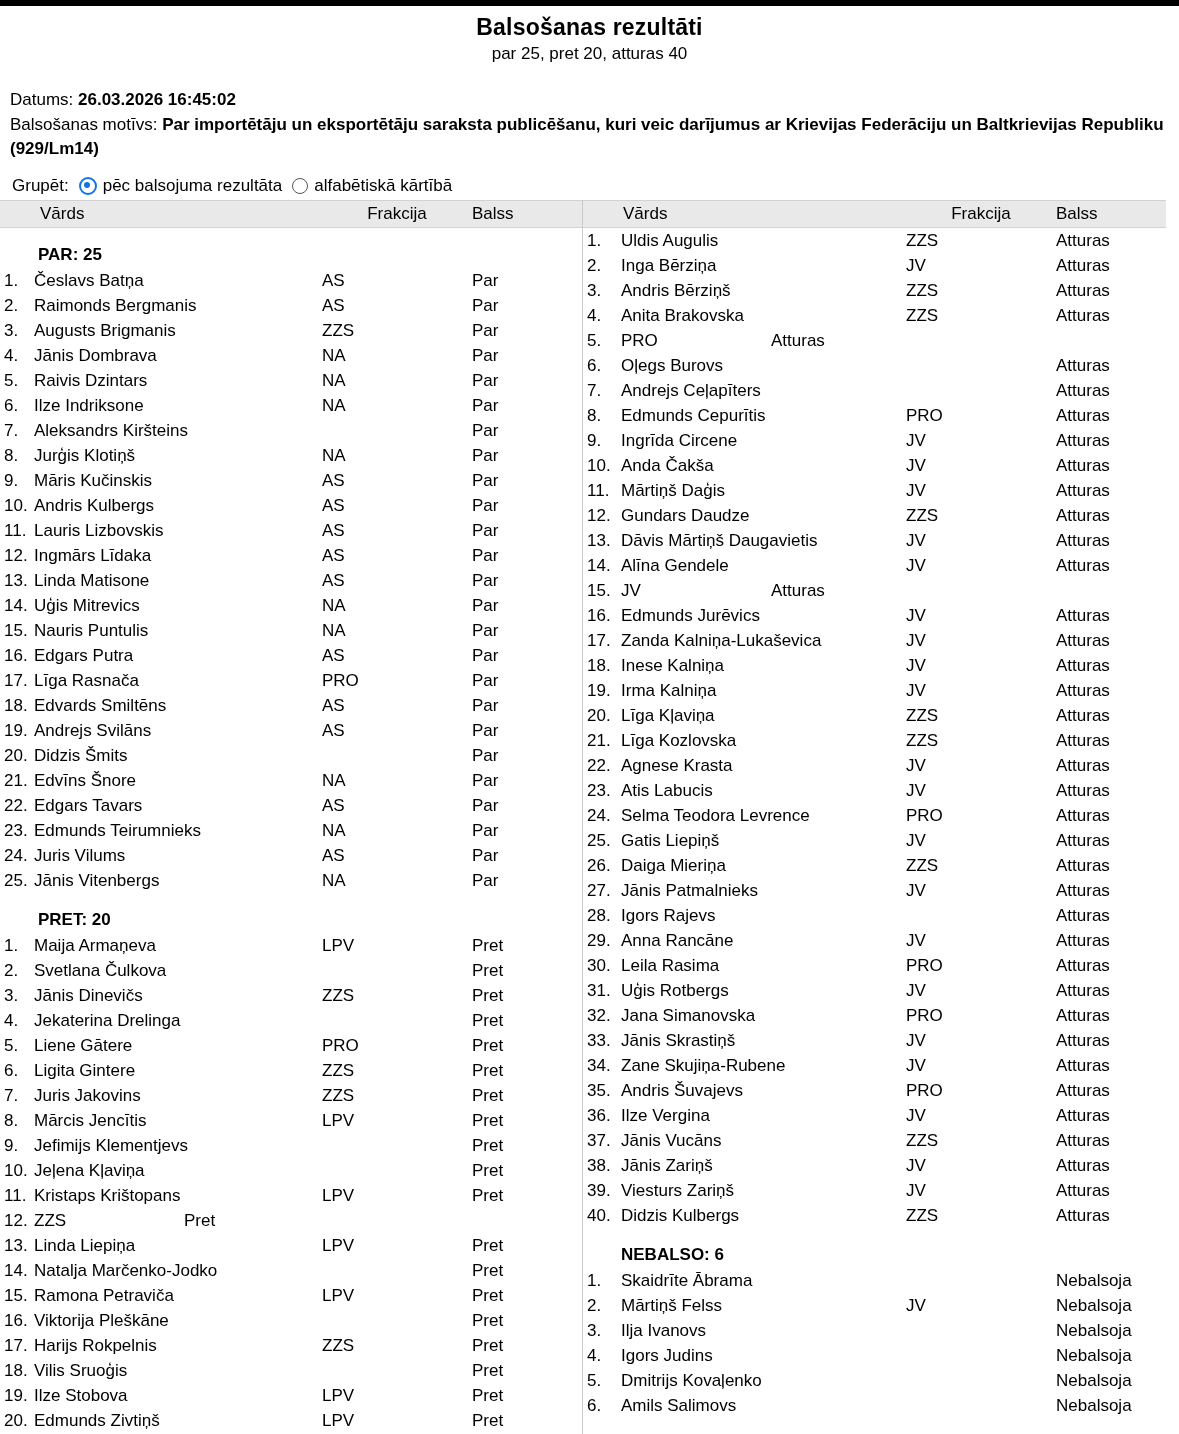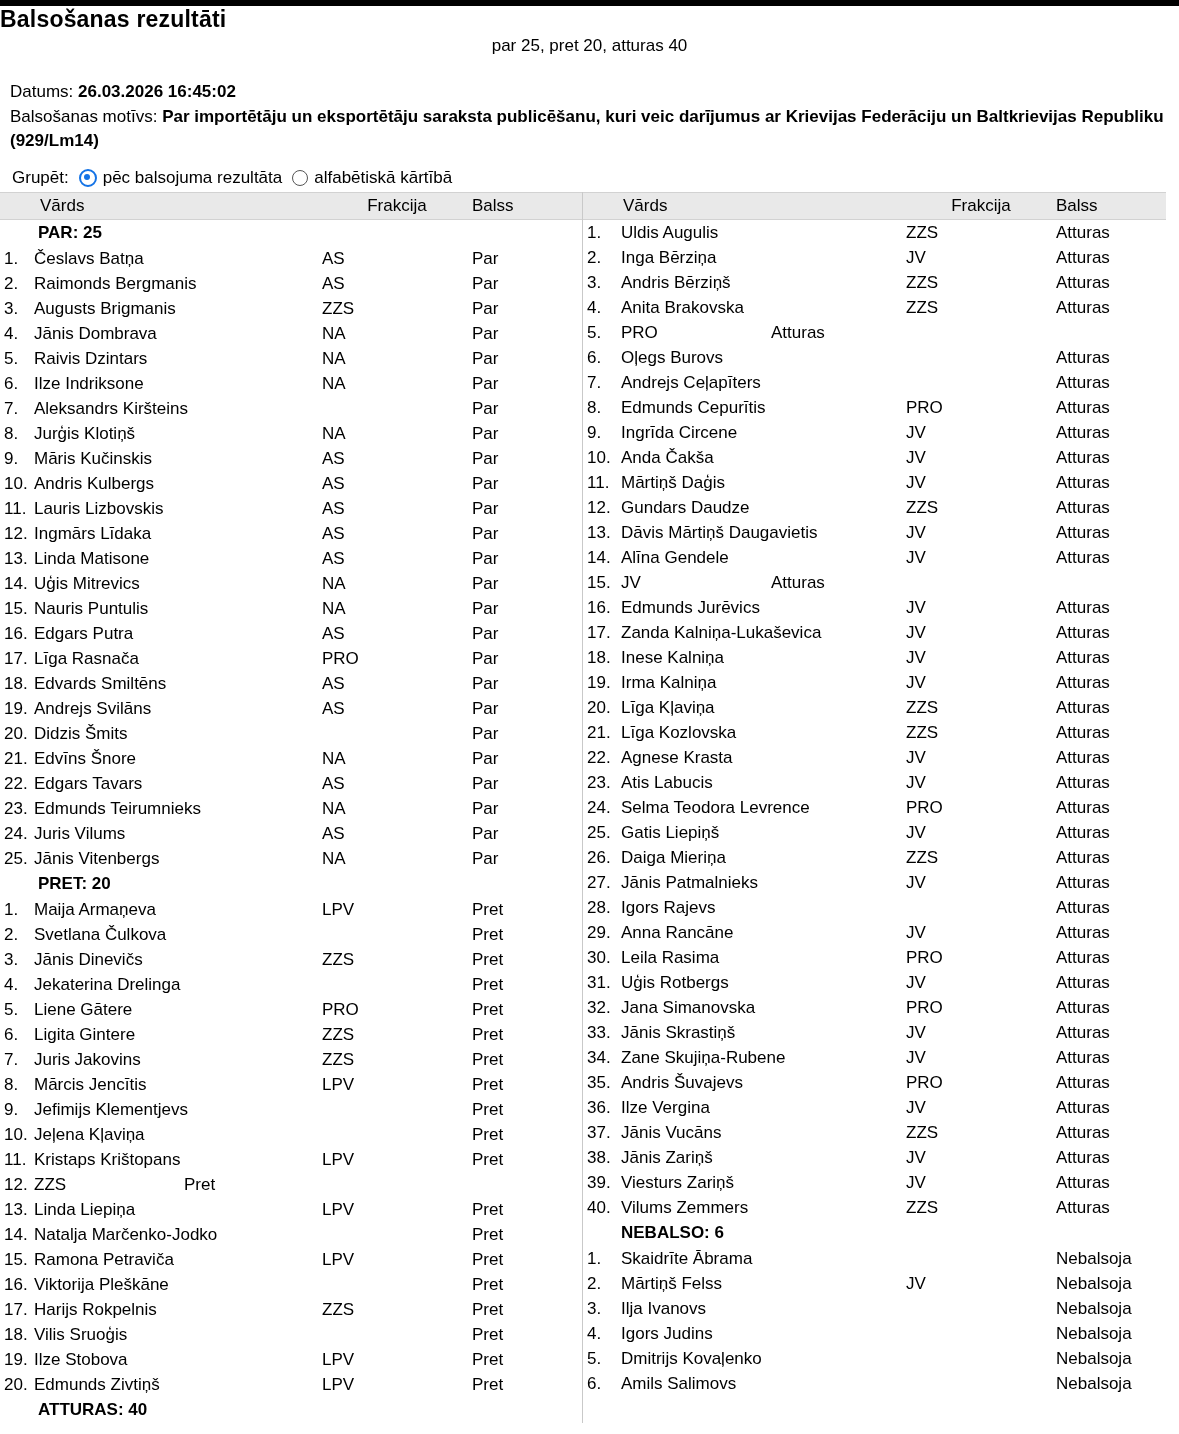--- a/index.html
+++ b/index.html
@@ -14,24 +14,24 @@
     color: #000000;
     font-size: 17px;
     position: relative;
   }
   .topbar {
     height: 6px;
     background: #000000;
     width: 100%;
   }
   .title {
-    text-align: left;
+    text-align: center;
     font-size: 23px;
     font-weight: bold;
-    margin-top: 0;
+    margin-top: 8px;
     letter-spacing: 0.2px;
   }
   .subtitle {
     text-align: center;
     font-size: 17px;
     margin-top: 3px;
   }
   .meta {
     margin: 24px 0 0 10px;
     line-height: 1.45;
@@ -85,21 +85,21 @@
     padding: 3px 0 3px 0;
     border-top: 1px solid #d2d2d2;
     border-bottom: 1px solid #d2d2d2;
   }
   .hdr .c-num { width: 34px; }
   .hdr .c-name { flex: 1 1 auto; }
   .hdr .c-frac { width: 150px; text-align: center; }
   .hdr .c-vote { width: 110px; }
   .section-label {
     font-weight: bold;
-    padding: 3px 0 3px 38px;
+    padding: 17px 0 3px 38px;
     font-size: 17px;
   }
   .row {
     display: flex;
     font-size: 17px;
     line-height: 25px;
     height: 25px;
     align-items: center;
   }
   .row .c-num {
@@ -663,21 +663,21 @@
           <div class="c-vote">Atturas</div>
         </div>
         <div class="row">
           <div class="c-num">39.</div>
           <div class="c-name">Viesturs Zariņš</div>
           <div class="c-frac">JV</div>
           <div class="c-vote">Atturas</div>
         </div>
         <div class="row">
           <div class="c-num">40.</div>
-          <div class="c-name">Vilums Zemmers</div>
+          <div class="c-name">Didzis Kulbergs</div>
           <div class="c-frac">ZZS</div>
           <div class="c-vote">Atturas</div>
         </div>
         <div class="section-label">NEBALSO:  6</div>
         <div class="row">
           <div class="c-num">1.</div>
           <div class="c-name">Skaidrīte Ābrama</div>
           <div class="c-frac"></div>
           <div class="c-vote">Nebalsoja</div>
         </div>

